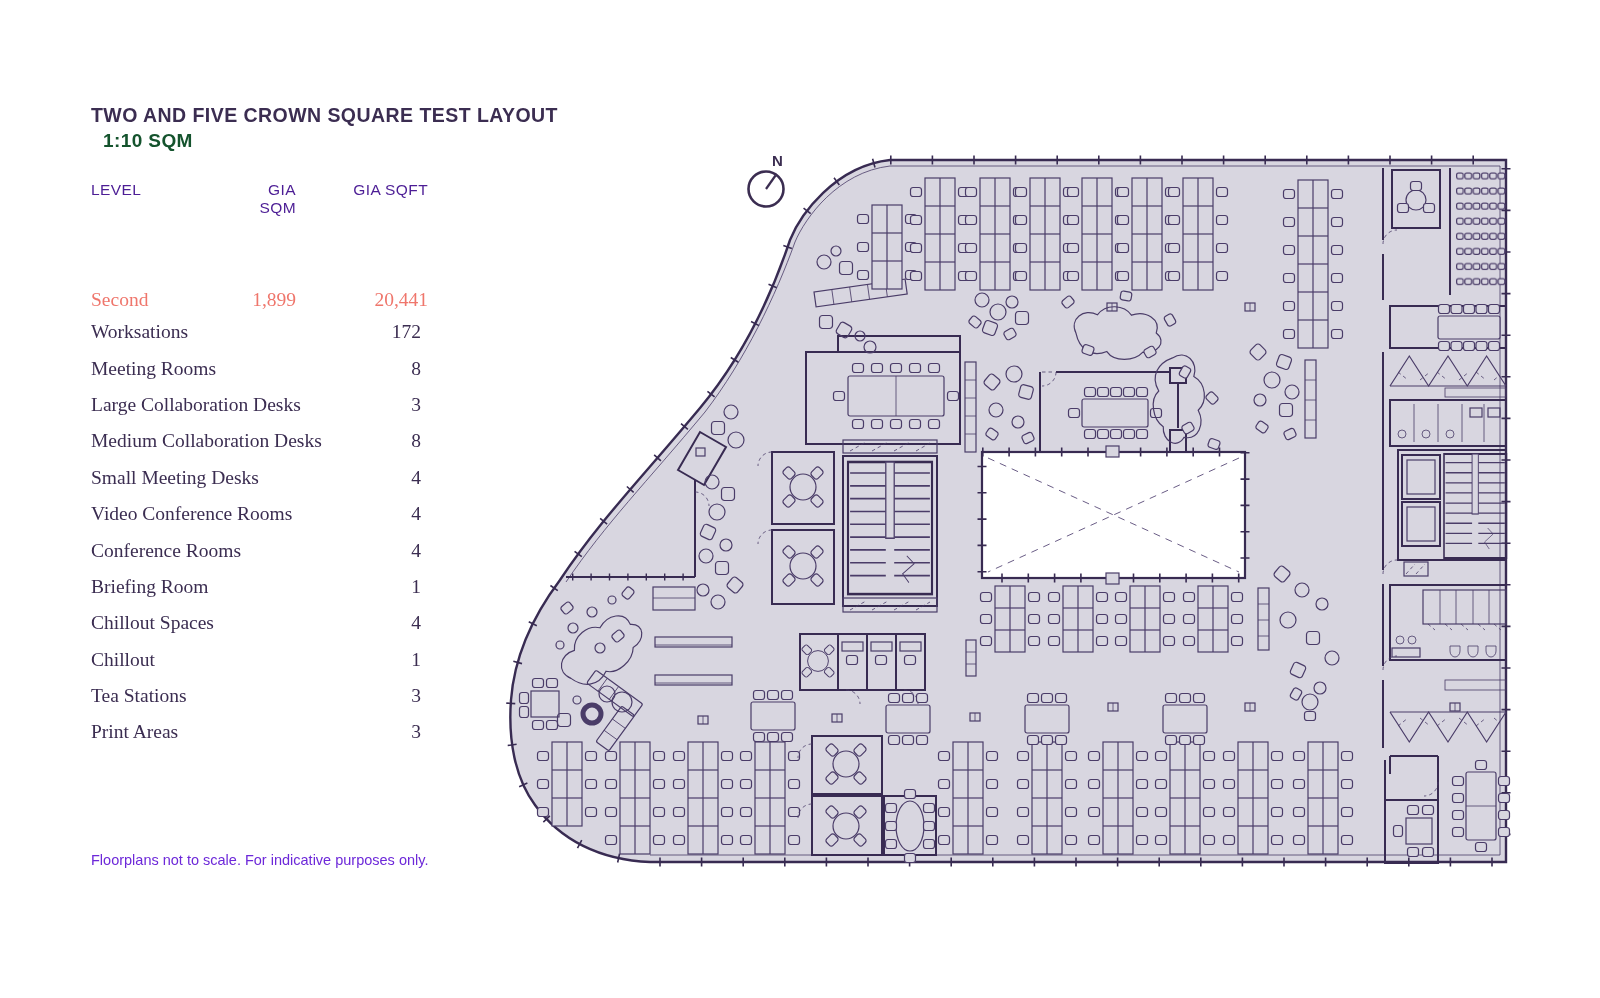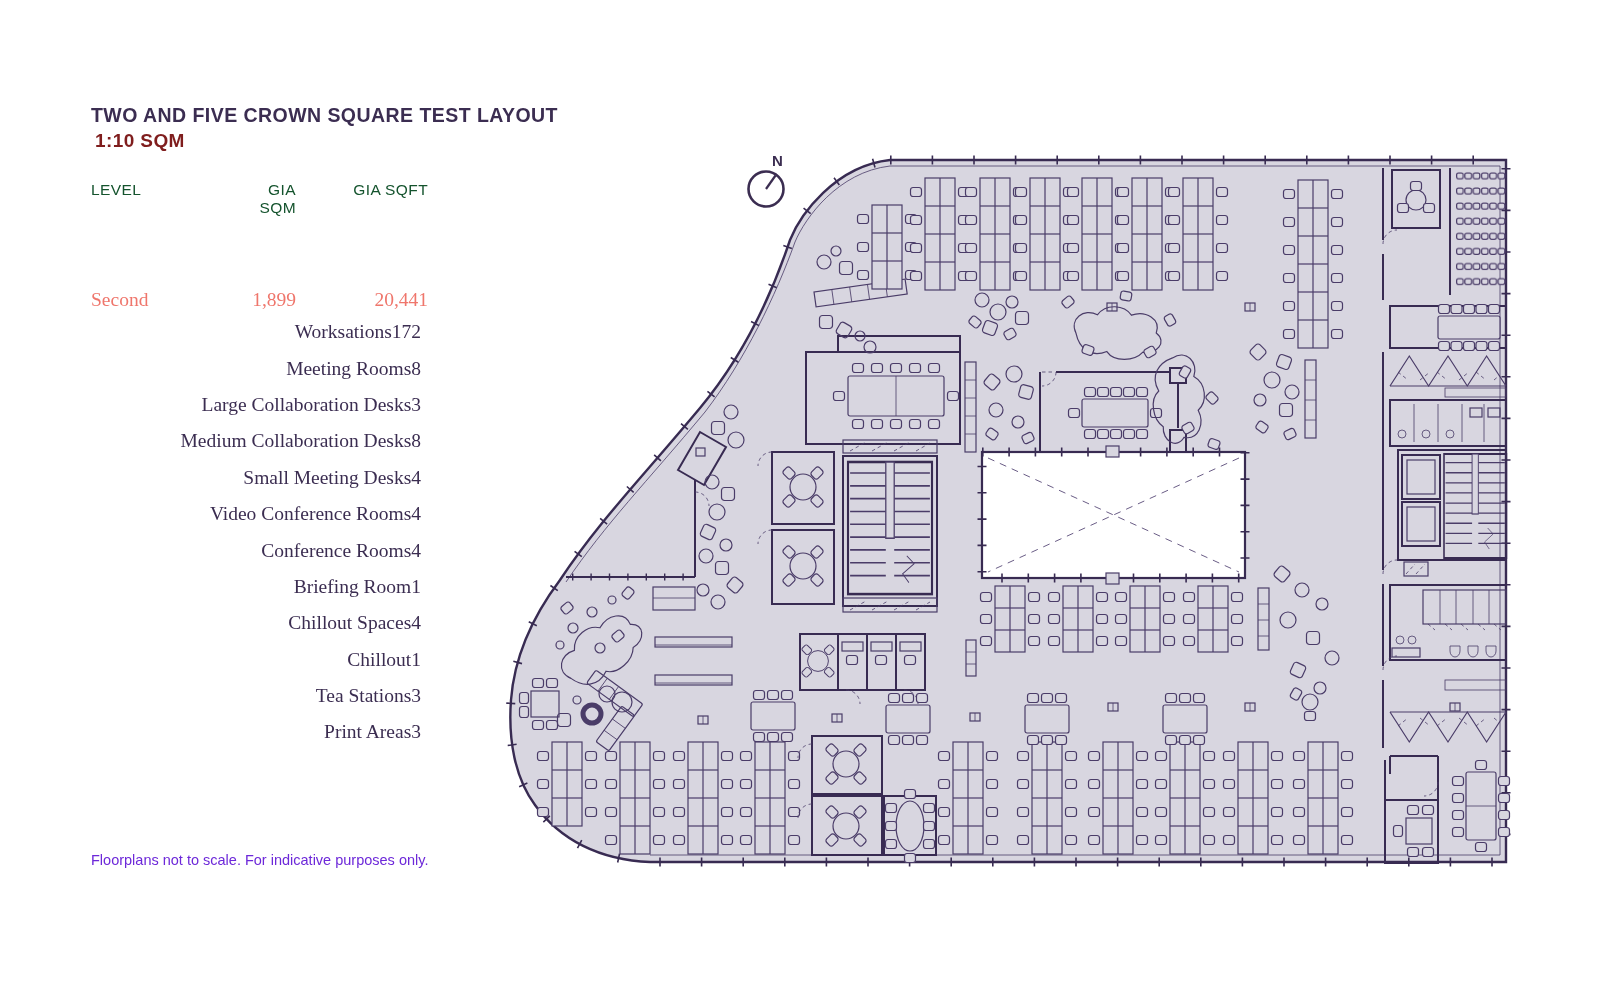--- a/index.html
+++ b/index.html
@@ -2,29 +2,29 @@
 <html><head>
 <meta charset="utf-8">
 <style>
   html,body{margin:0;padding:0;background:#ffffff;}
   .page{position:relative;width:1600px;height:998px;background:#ffffff;overflow:hidden;
         font-family:"Liberation Sans",sans-serif;}
   
   .info{position:absolute;left:91px;top:104px;width:340px;}
   .title{position:absolute;left:0;top:0;width:480px;font-size:19.5px;font-weight:700;
          letter-spacing:.45px;color:#3B2D51;}
-  .subtitle{position:absolute;left:4px;top:26px;font-size:19px;font-weight:700;
-            letter-spacing:.4px;color:#7f1d1d;}
+  .subtitle{position:absolute;left:12px;top:26px;font-size:19px;font-weight:700;
+            letter-spacing:.4px;color:#14532d;}
   .atable{position:absolute;left:0;top:77px;width:337px;display:grid;
           grid-template-columns:140px 65px 132px;row-gap:24px;}
-  .atable .h{font-size:15.5px;letter-spacing:.4px;color:#14532d;}
+  .atable .h{font-size:15.5px;letter-spacing:.4px;color:#4c1d95;}
   .atable .v{font-family:"Liberation Serif",serif;font-size:19.5px;color:#EF766C;margin-top:48px;}
   .atable .r{text-align:right;}
   .spaces{position:absolute;left:0;top:210px;width:330px;margin:0;padding:0;list-style:none;}
-  .spaces li{display:flex;justify-content:flex-end;align-items:center;height:36.4px;
+  .spaces li{display:flex;justify-content:space-between;align-items:center;height:36.4px;
              font-family:"Liberation Serif",serif;font-size:19.5px;color:#3B2D51;}
   .foot{position:absolute;left:0;top:748px;width:480px;font-size:14.5px;color:#6d28d9;}
   
   svg{position:absolute;left:0;top:0;}
   .shell{fill:#D8D6E0;stroke:#382B52;stroke-width:2.4;}
   .tickline{fill:none;stroke:#382B52;stroke-width:9;stroke-dasharray:1.6 40;}
   .coreticks{fill:none;stroke:#382B52;stroke-width:9;stroke-dasharray:1.6 24.7;}
   .glaze{stroke:#382B52;stroke-width:7;stroke-dasharray:1.4 17;}
   .wall{fill:none;stroke:#382B52;stroke-width:2;}
   .wallf{fill:#D8D6E0;stroke:#382B52;stroke-width:2;}

